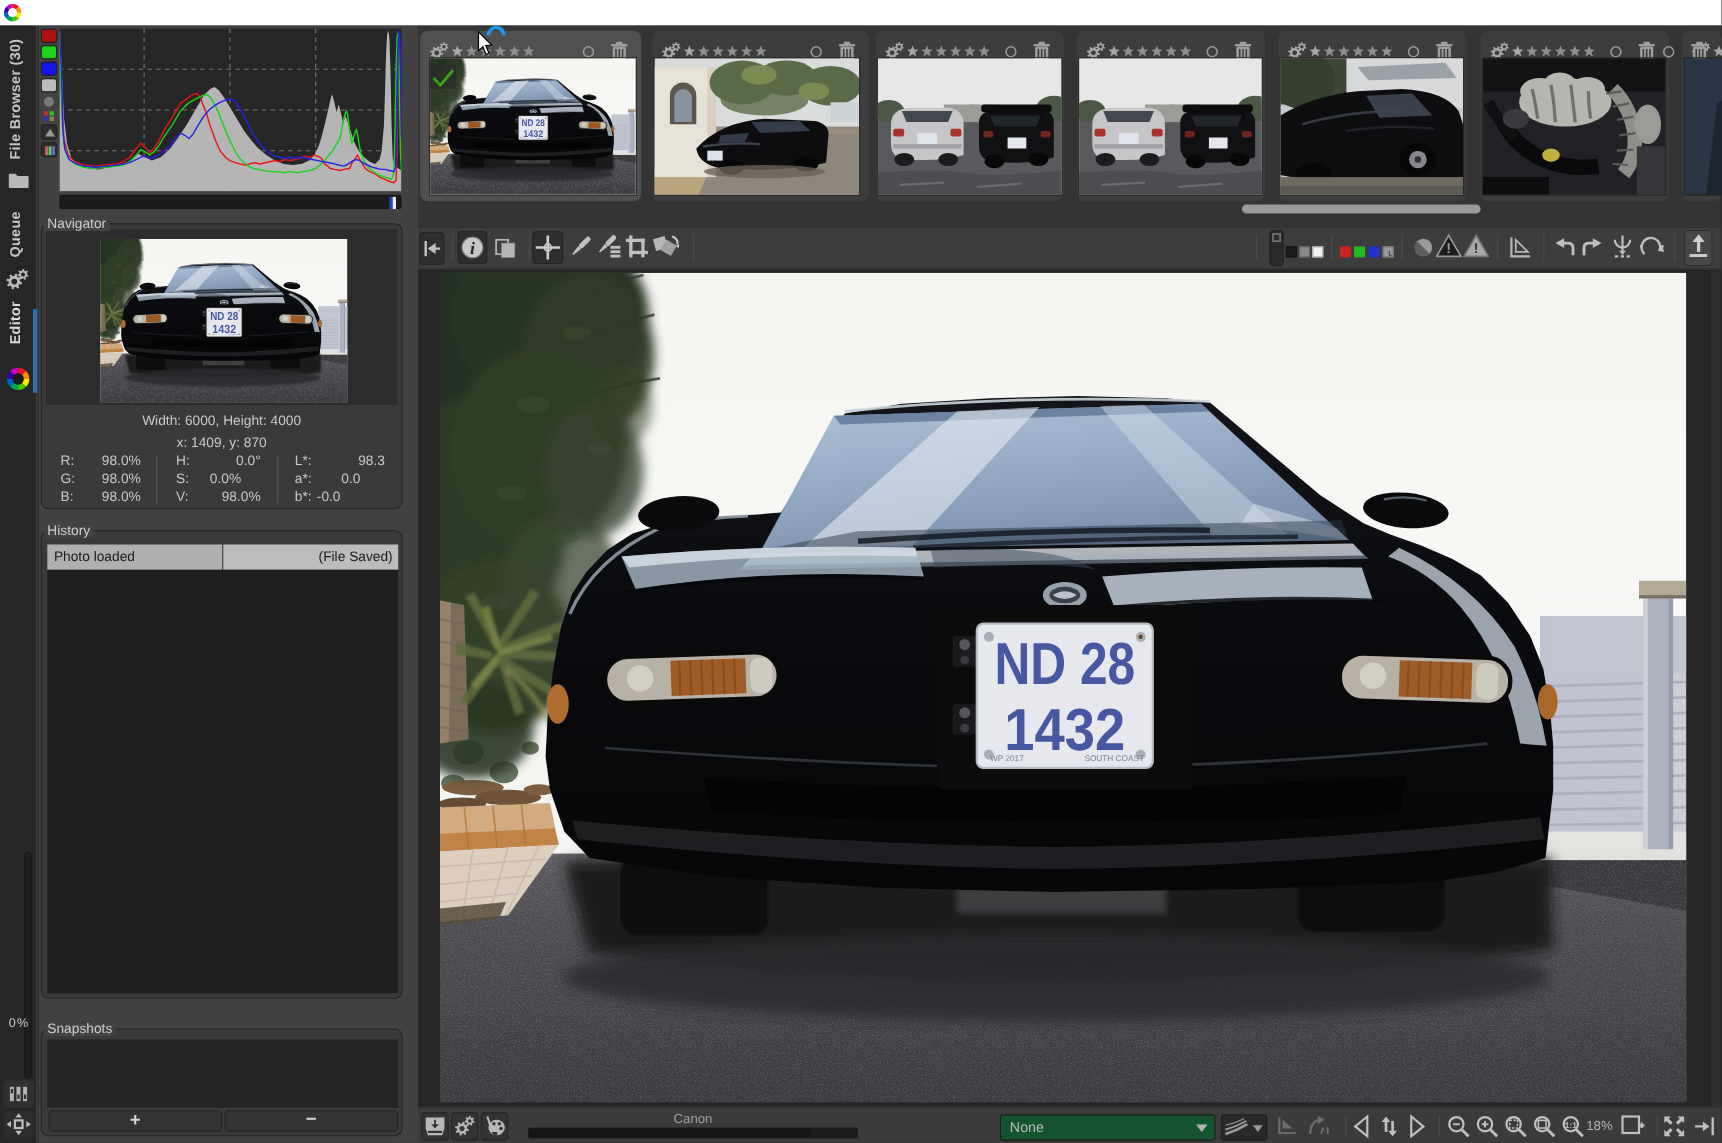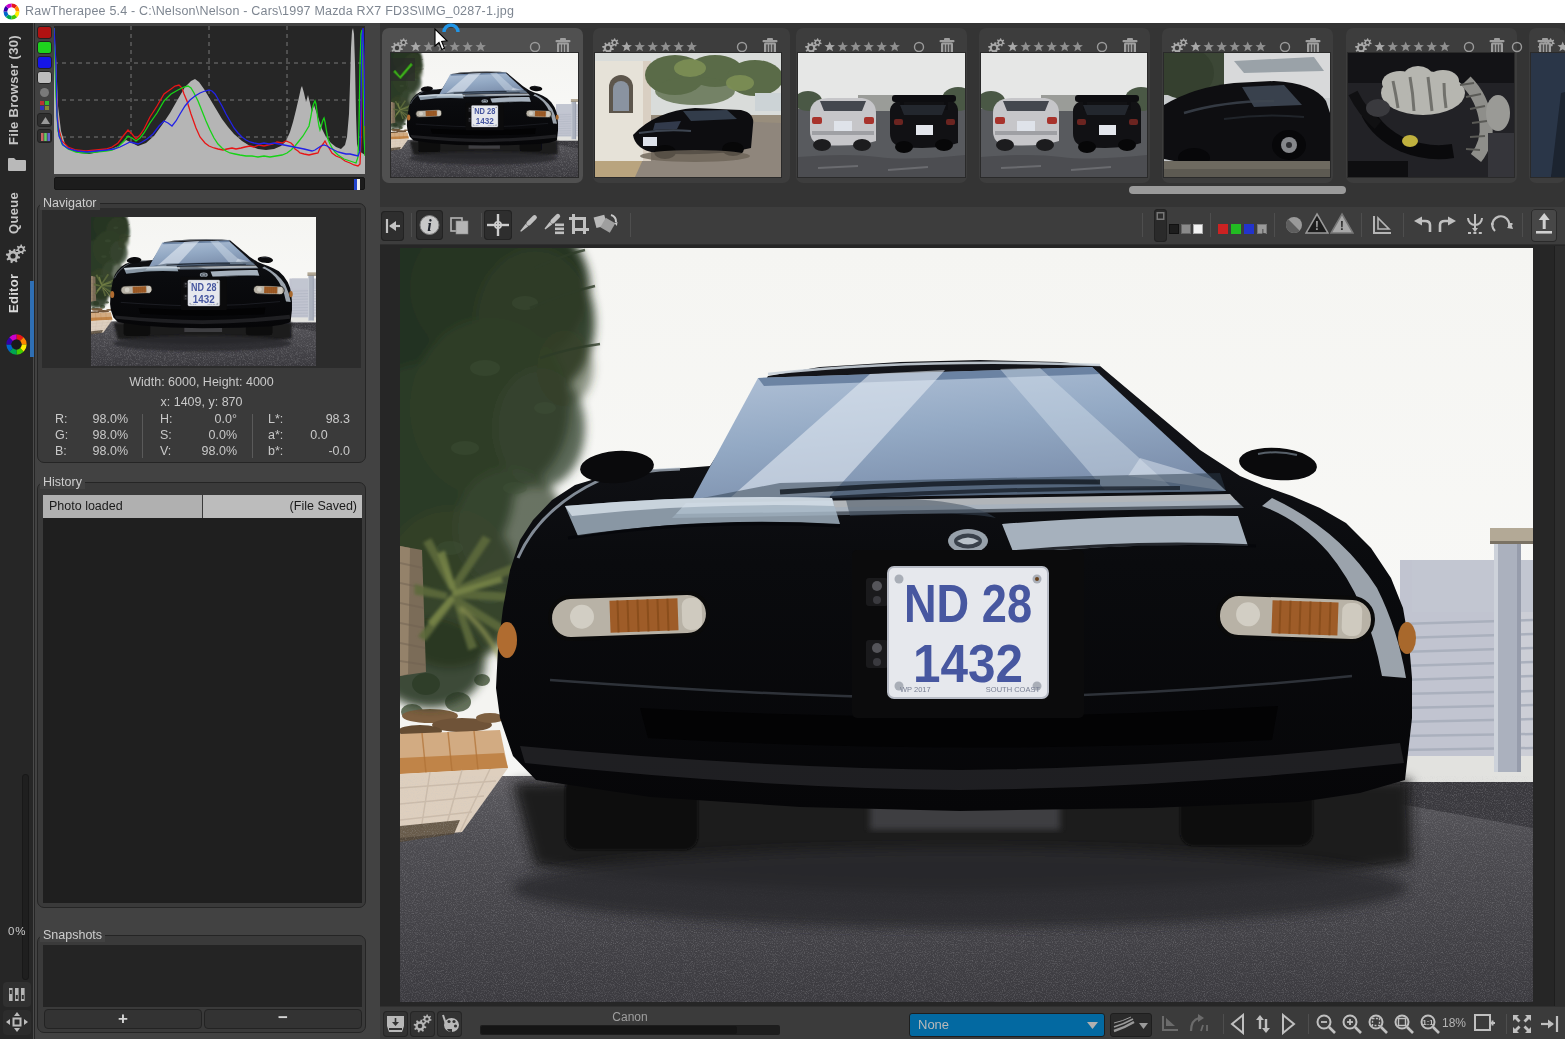--- a/index.html
+++ b/index.html
@@ -59,21 +59,20 @@
    <path d="M11.3,-11.3 A16,16 0 0 1 16,0 L8,0 A8,8 0 0 0 5.6,-5.6 Z" fill="#ff8800"></path>
    <path d="M16,0 A16,16 0 0 1 11.3,11.3 L5.6,5.6 A8,8 0 0 0 8,0 Z" fill="#ffee00"></path>
    <path d="M11.3,11.3 A16,16 0 0 1 0,16 L0,8 A8,8 0 0 0 5.6,5.6 Z" fill="#44cc00"></path>
    <path d="M0,16 A16,16 0 0 1 -11.3,11.3 L-5.6,5.6 A8,8 0 0 0 0,8 Z" fill="#00a651"></path>
    <path d="M-11.3,11.3 A16,16 0 0 1 -16,0 L-8,0 A8,8 0 0 0 -5.6,5.6 Z" fill="#0066cc"></path>
    <path d="M-16,0 A16,16 0 0 1 -11.3,-11.3 L-5.6,-5.6 A8,8 0 0 0 -8,0 Z" fill="#3300aa"></path>
    <path d="M-11.3,-11.3 A16,16 0 0 1 0,-16 L0,-8 A8,8 0 0 0 -5.6,-5.6 Z" fill="#cc00cc"></path>
    <circle r="8" fill="#fff"></circle>
   </g>
  </svg>
- <div id="titletext">RawTherapee 5.4 - C:\Nelson\Nelson - Cars\1997 Mazda RX7 FD3S\IMG_0287-1.jpg</div>
 </div>
 
 <div id="tabbar">
  <div class="vtab" style="top:5px;height:124px">File Browser (30)</div>
  <div class="abs" style="left:7px;top:132px"><svg width="20" height="17">
         <path d="M1,4 L1,15 Q1,16 2,16 L18,16 Q19,16 19,15 L19,6 Q19,5 18,5 L9,5 L7,3 L2,3 Q1,3 1,4 Z" fill="#b9b9b9"></path>
       </svg></div>
  <div class="vtab" style="top:167px;height:46px">Queue</div>
  <div class="abs" style="left:5px;top:221px"><svg width="23" height="21">
         <path d="M13.2,12.0 L15.2,12.8 L14.8,14.5 L12.6,14.4 L11.7,15.7 L12.5,17.7 L11.0,18.5 L9.6,16.9 L8.0,17.2 L7.2,19.2 L5.5,18.8 L5.6,16.6 L4.3,15.7 L2.3,16.5 L1.5,15.0 L3.1,13.6 L2.8,12.0 L0.8,11.2 L1.2,9.5 L3.4,9.6 L4.3,8.3 L3.5,6.3 L5.0,5.5 L6.4,7.1 L8.0,6.8 L8.8,4.8 L10.5,5.2 L10.4,7.4 L11.7,8.3 L13.7,7.5 L14.5,9.0 L12.9,10.4 Z" fill="#b9b9b9" fill-rule="evenodd"></path>
@@ -180,30 +179,30 @@
   <div class="abs" style="left:0;top:0">R:</div>
       <div class="abs" style="left:13px;top:0;width:60px;text-align:right">98.0%</div>
   <div class="abs" style="left:0;top:16px">G:</div>
       <div class="abs" style="left:13px;top:16px;width:60px;text-align:right">98.0%</div>
   <div class="abs" style="left:0;top:32px">B:</div>
       <div class="abs" style="left:13px;top:32px;width:60px;text-align:right">98.0%</div>
   <div class="abs" style="left:87px;top:2px;width:1px;height:44px;background:#5a5a5a"></div>
   <div class="abs" style="left:105px;top:0">H:</div>
       <div class="abs" style="left:118px;top:0;width:64px;text-align:right">0.0°</div>
   <div class="abs" style="left:105px;top:16px">S:</div>
-      <div class="abs" style="left:118px;top:16px;width:64px;text-align:right">0.0%</div>
+      <div class="abs" style="left:118px;top:16px;width:64px;text-align:center">0.0%</div>
   <div class="abs" style="left:105px;top:32px">V:</div>
       <div class="abs" style="left:118px;top:32px;width:64px;text-align:right">98.0%</div>
   <div class="abs" style="left:197px;top:2px;width:1px;height:44px;background:#5a5a5a"></div>
   <div class="abs" style="left:213px;top:0">L*:</div>
       <div class="abs" style="left:233px;top:0;width:62px;text-align:right">98.3</div>
   <div class="abs" style="left:213px;top:16px">a*:</div>
       <div class="abs" style="left:233px;top:16px;width:62px;text-align:center">0.0</div>
   <div class="abs" style="left:213px;top:32px">b*:</div>
-      <div class="abs" style="left:233px;top:32px;width:62px;text-align:right">-0.0</div>
+      <div class="abs" style="left:233px;top:32px;width:62px;">-0.0</div>
  </div>
 
  <div class="plabel" style="left:5px;top:452px">History</div>
  <div class="panelframe" style="left:2px;top:459px;width:329px;height:426px"></div>
  <div class="abs" style="left:8px;top:472px;width:159px;height:23px;background:#b0b0b0;color:#1a1a1a;font-size:12.5px;line-height:23px;padding-left:6px">Photo loaded</div>
  <div class="abs" style="left:168px;top:472px;width:159px;height:23px;background:#bcbcbc;color:#1a1a1a;font-size:12.5px;line-height:23px;text-align:right;padding-right:5px">(File Saved)</div>
  <div class="abs" style="left:8px;top:495px;width:319px;height:385px;background:#1f1f1f"></div>
 
  <div class="plabel" style="left:5px;top:905px">Snapshots</div>
  <div class="panelframe" style="left:2px;top:912px;width:329px;height:98px"></div>
@@ -503,21 +502,21 @@
           <ellipse cx="14.5" cy="14" rx="7.5" ry="7" fill="#b9b9b9"></ellipse>
           <circle cx="12" cy="10.5" r="1.6" fill="#333"></circle>
           <circle cx="17" cy="10.5" r="1.6" fill="#333"></circle>
           <circle cx="18.5" cy="15" r="1.6" fill="#333"></circle>
           <path d="M10,18 a5,5 0 0 0 5,3 l0,-3 Z" fill="#333"></path>
         </svg></div>
 <div class="abs" style="left:100px;top:3px;width:300px;text-align:center;font-size:12px;color:#9f9f9f">Canon</div>
 <div class="abs" style="left:100px;top:18px;width:300px;height:10px;background:#1d1d1d;border-radius:2px">
         <div style="position:absolute;left:1px;top:1px;width:256px;height:8px;background:#151515;border-radius:2px"></div>
       </div>
-<div class="abs" style="left:529px;top:6px;width:196px;height:24px;background:#0369a1;border:1px solid #1e1e1e;border-radius:3px;color:#b9b9b9;font-size:13px;line-height:22px;padding-left:8px">None<svg style="position:absolute;right:6px;top:8px" width="11" height="8">
+<div class="abs" style="left:529px;top:6px;width:196px;height:24px;background:#14532d;border:1px solid #1e1e1e;border-radius:3px;color:#b9b9b9;font-size:13px;line-height:22px;padding-left:8px">None<svg style="position:absolute;right:6px;top:8px" width="11" height="8">
           <path d="M0,0 h11 l-5.5,7 Z" fill="#b0b0b0"></path>
         </svg></div>
 <div class="abs" style="left:730px;top:6px;width:42px;height:24px;background:#2a2a2a;border:1px solid #1e1e1e;border-radius:3px"><svg width="40" height="22">
           <g stroke="#9a9a9a" fill="none">
             <path d="M3,17 q10,-3 20,-9" stroke-width="2.4"></path>
             <path d="M3,13 q10,-3 19,-8" stroke-width="1.6"></path>
             <path d="M3,9 q9,-2 17,-6" stroke-width="1"></path>
           </g>
           <path d="M28,9 h9 l-4.5,6 Z" fill="#9a9a9a"></path>
         </svg></div>

